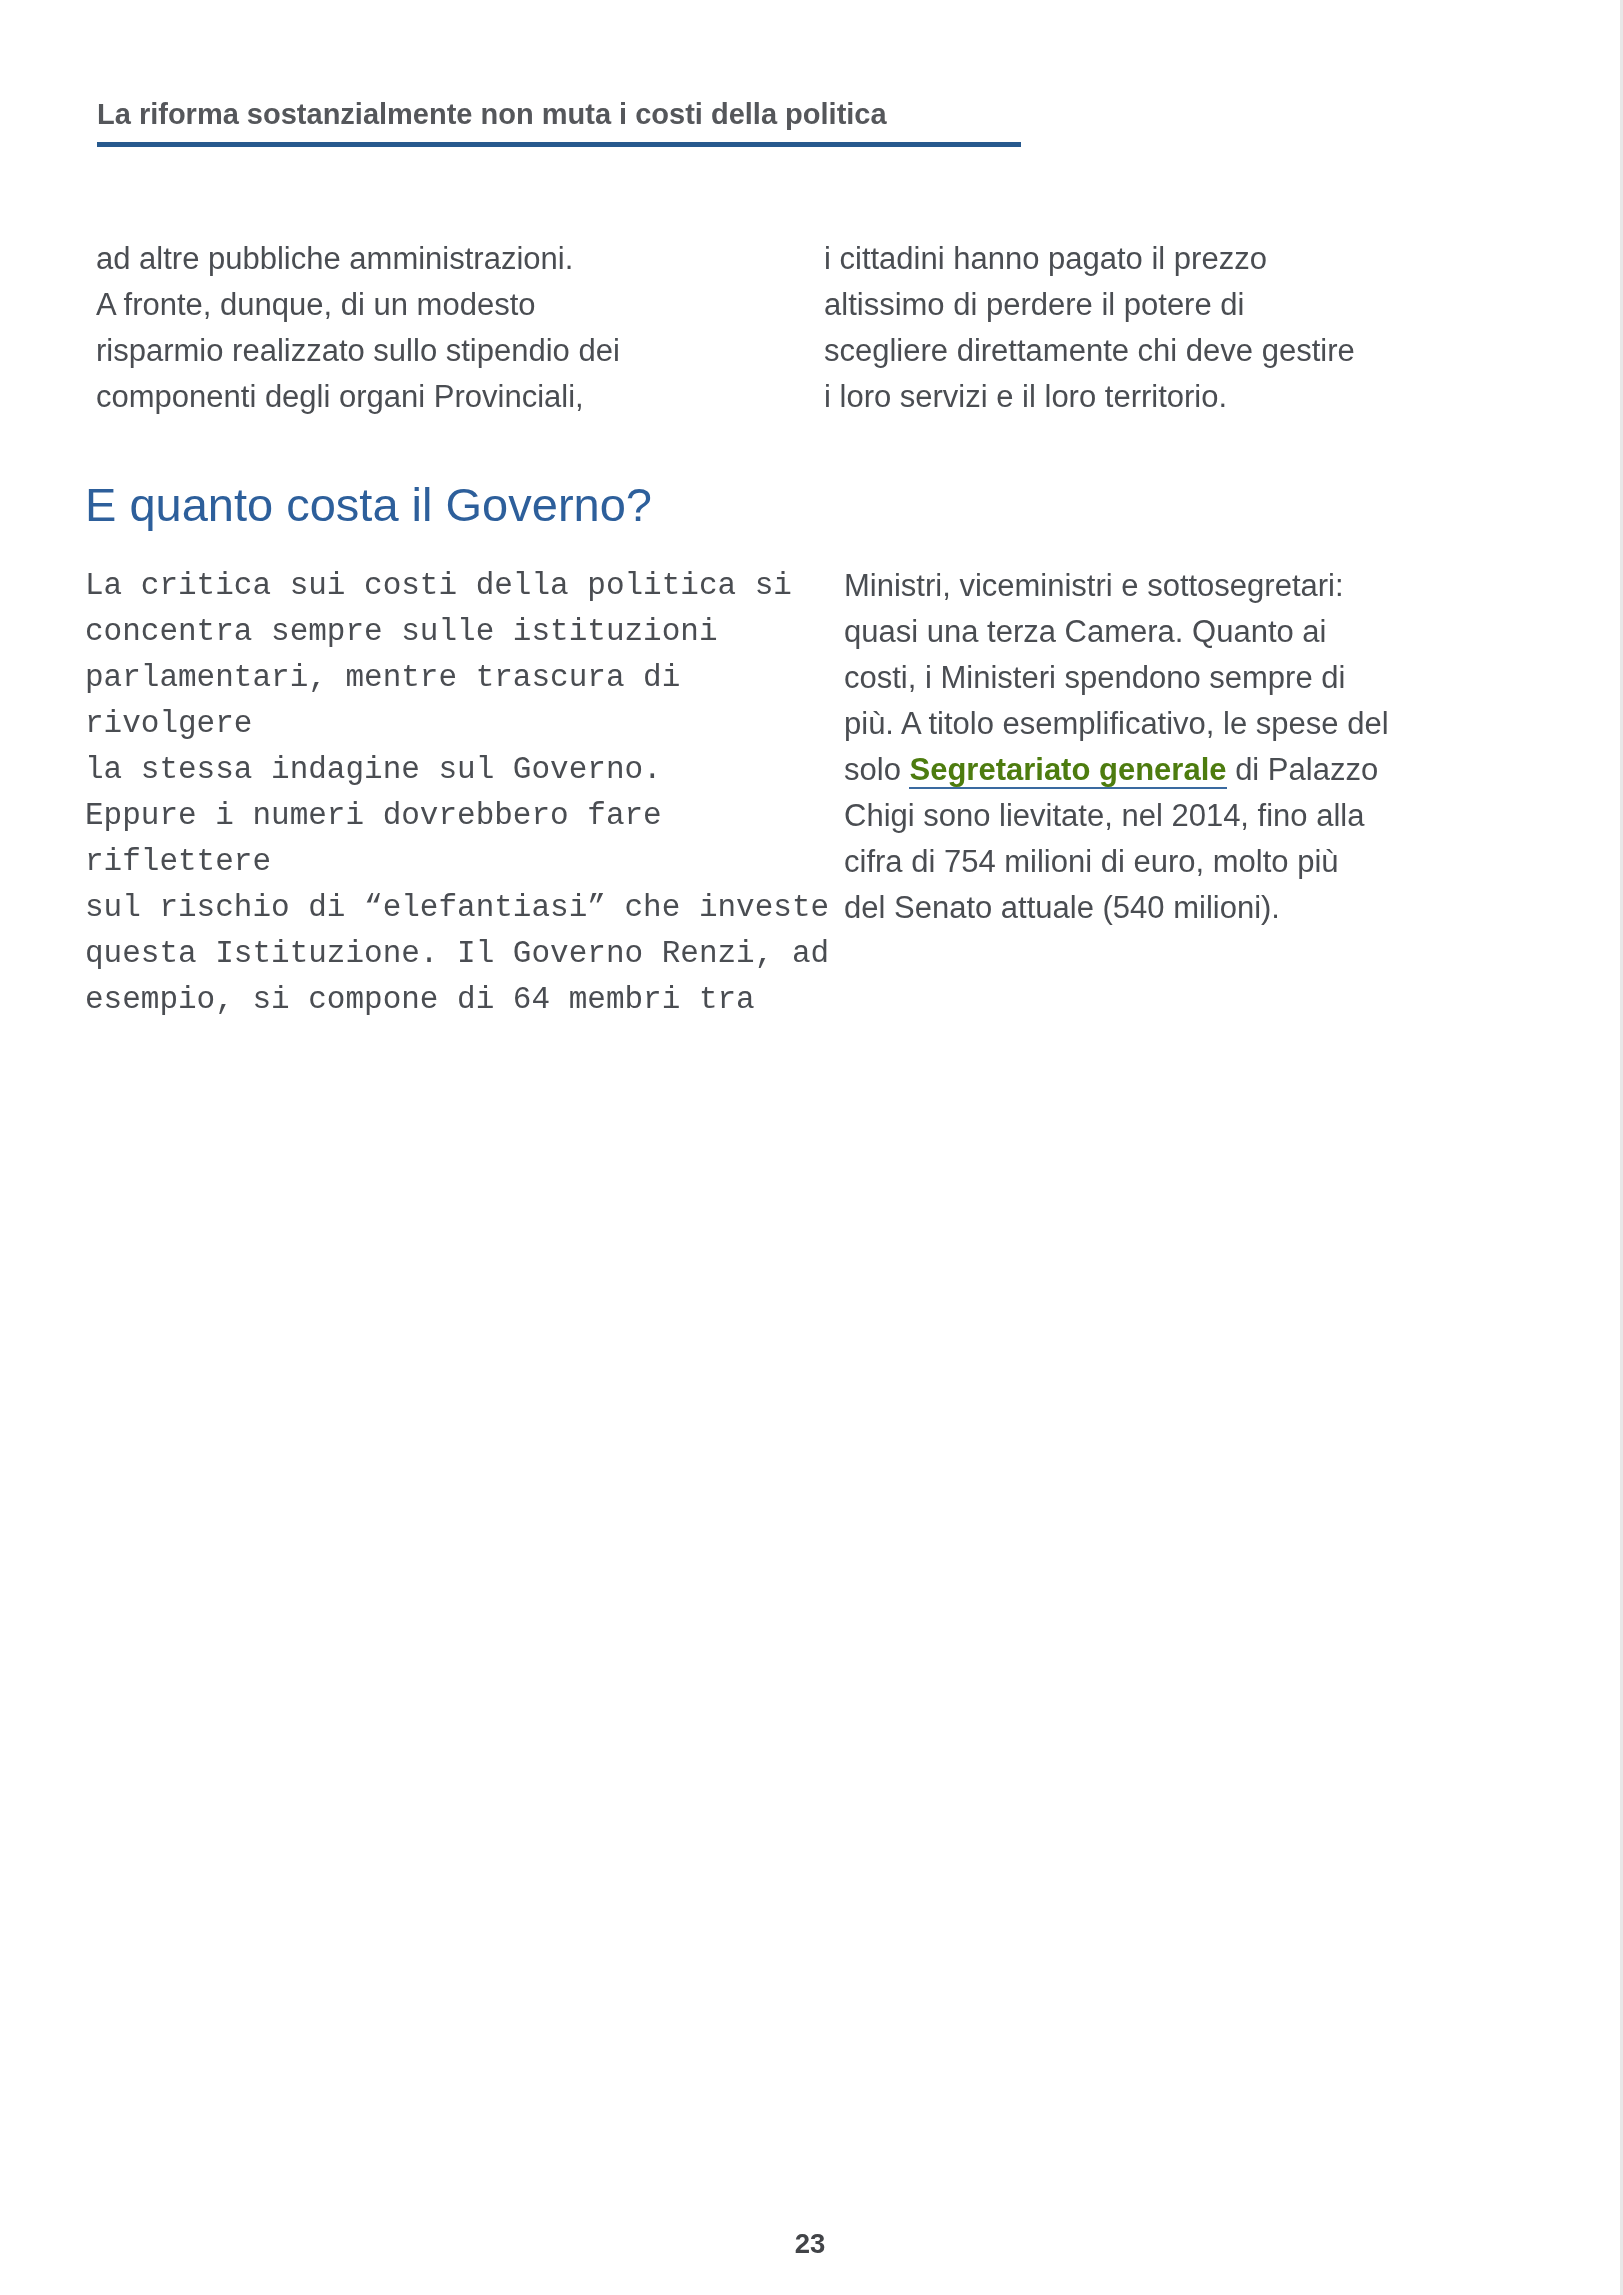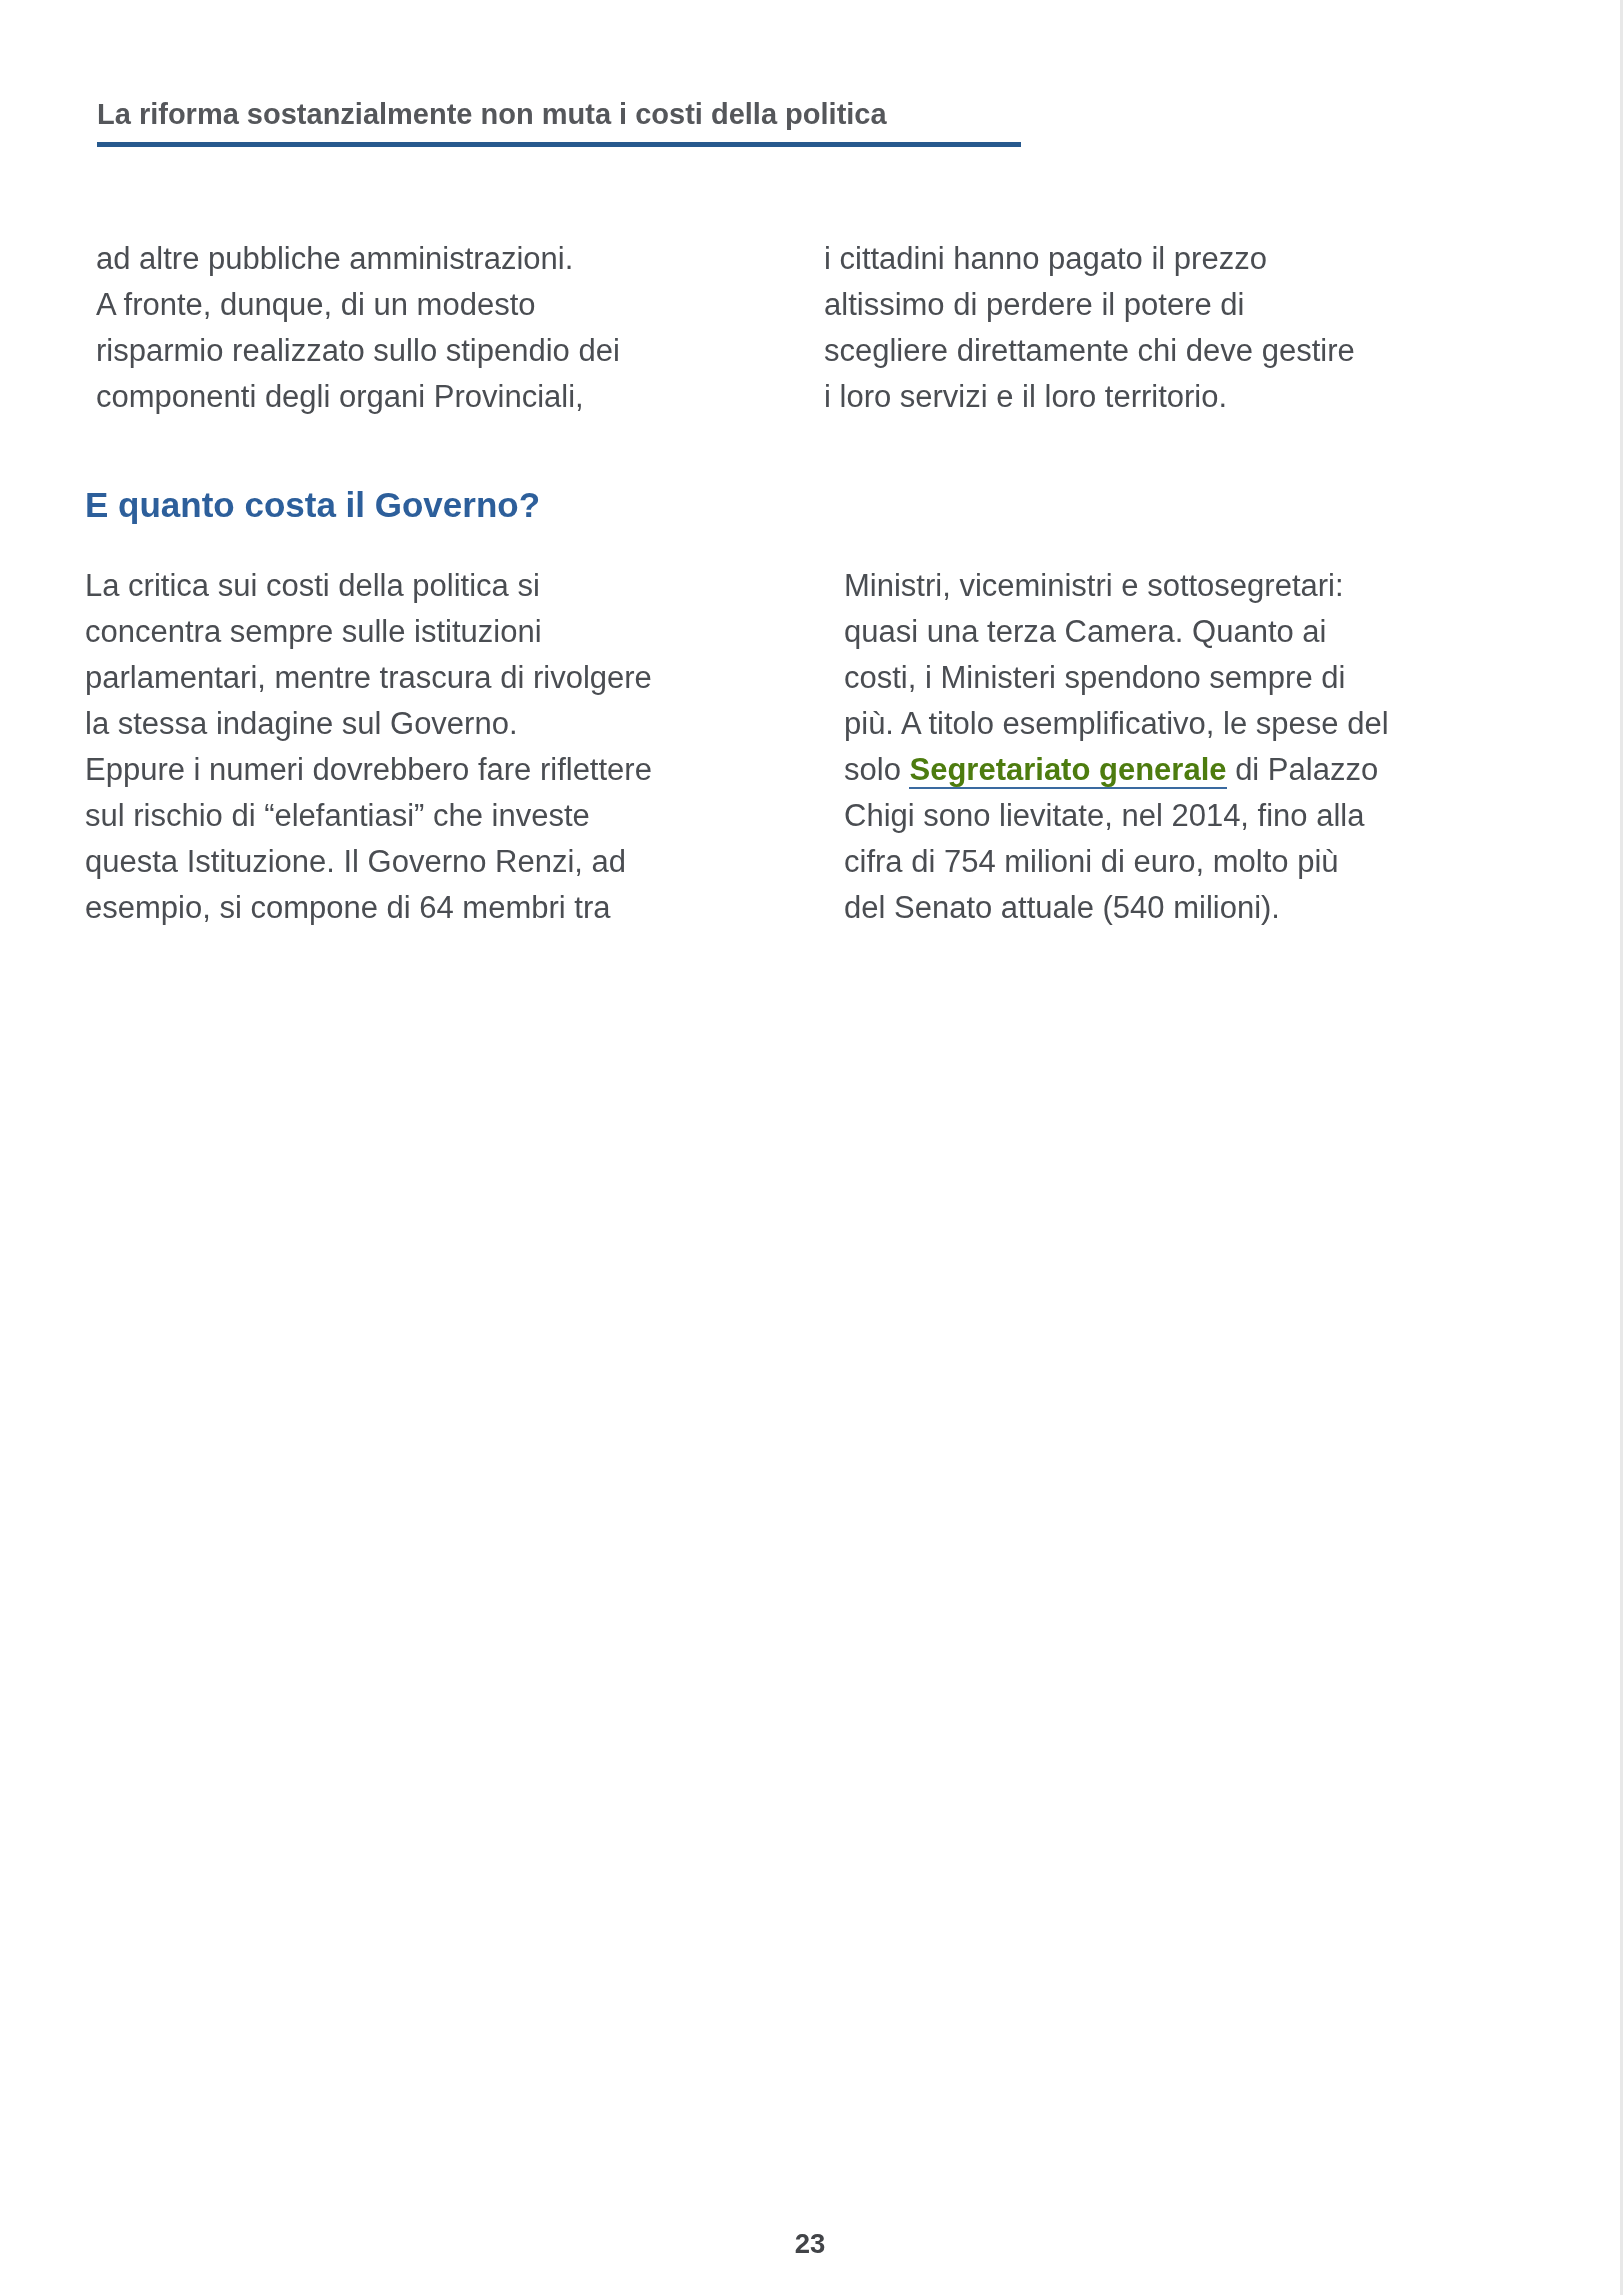--- a/index.html
+++ b/index.html
@@ -42,27 +42,27 @@
     color: #4a4d52;
     white-space: pre-line;
     width: 746px;
   }
   .sect1-col-left  { left: 96px;  top: 236px; }
   .sect1-col-right { left: 824px; top: 236px; }
   .section-heading {
     position: absolute;
     left: 85px;
     top: 485px;
-    font-size: 35px;
-    font-weight: 700;
+    font-size: 47px;
+    font-weight: 400;
     line-height: 39px;
     color: #2d5f9b;
     white-space: nowrap;
   }
-  .sect2-col-left  { left: 85px;  top: 563px; }
+  .sect2-col-left  { left: 85px;  top: 563px; font-family: Liberation Mono, monospace; }
   .sect2-col-right { left: 844px; top: 563px; }
   .body-link {
     color: #4d7c0f;
     font-weight: 700;
     text-decoration: none;
     border-bottom: 2.6px solid #3a6aa0;
     cursor: pointer;
   }
   .page-number {
     position: absolute;

